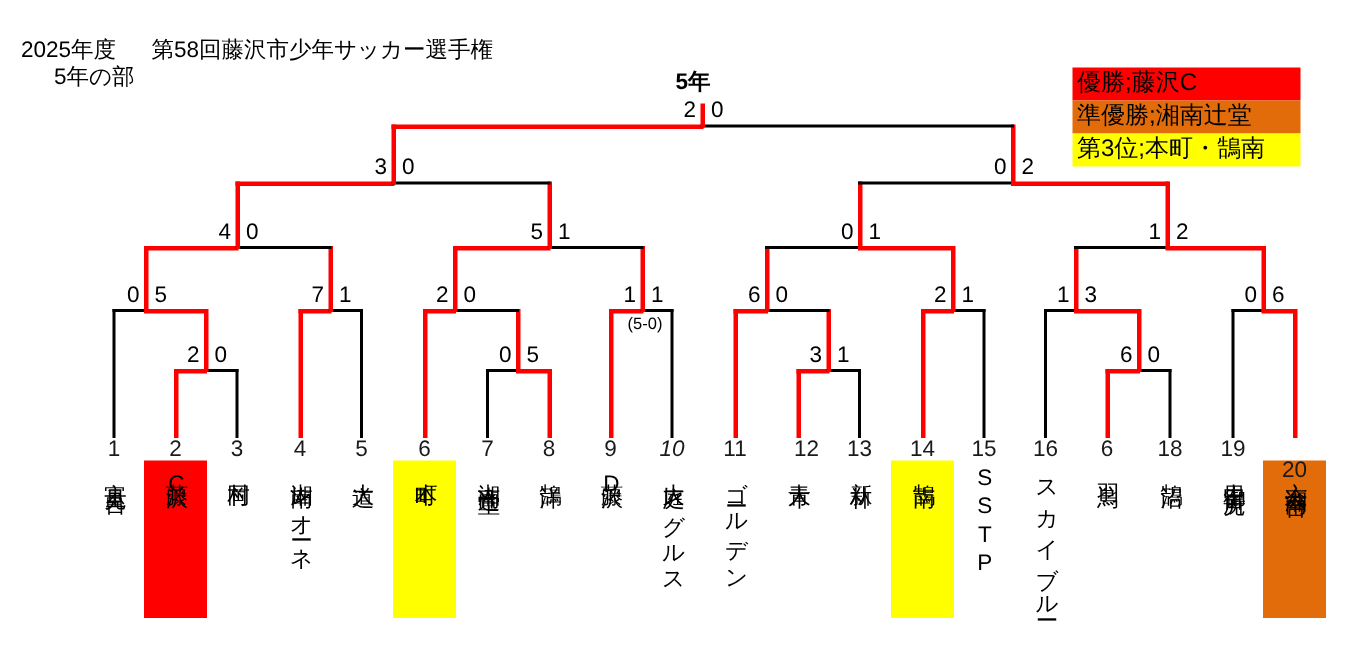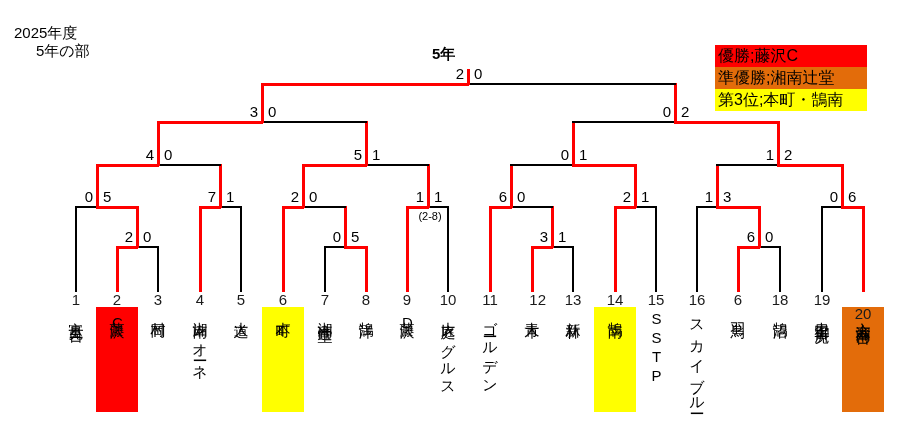--- a/index.html
+++ b/index.html
@@ -2,41 +2,42 @@
 <html><head>
 <meta charset="utf-8">
 <style>
   html,body{margin:0;padding:0;background:#ffffff;}
   .stage{
     position:relative;width:908px;height:439px;background:#ffffff;overflow:hidden;
     font-family:"Liberation Sans","DejaVu Sans",sans-serif;color:#000;
   }
   .abs{position:absolute;}
   .title-line{font-size:15px;white-space:nowrap;}
-  .final-header{font-size:15px;font-weight:bold;text-align:left;}
+  .final-header{font-size:15px;font-weight:bold;text-align:center;}
   .legend{width:152px;}
   .legend-row{height:22px;line-height:22px;font-size:16px;padding-left:3px;white-space:nowrap;overflow:hidden;}
   .hline,.vline{position:absolute;}
   .score{position:absolute;font-size:15px;line-height:15px;white-space:nowrap;}
   .score-left{text-align:right;}
   .score-right{text-align:left;}
   .pk-note{position:absolute;font-size:11px;line-height:11px;text-align:center;white-space:nowrap;}
   .team-number{position:absolute;font-size:15px;line-height:15px;text-align:center;color:#1a1a1a;}
   .team-name{
     position:absolute;writing-mode:vertical-rl;text-orientation:upright;
     font-size:15px;line-height:16px;letter-spacing:2px;white-space:nowrap;
   }
   .team-highlight{position:absolute;width:42px;height:105px;}
 </style>
 </head>
 <body>
 
 <div class="stage">
 
   <div class="abs title-line" style="left:14px;top:24px;">2025年度</div>
+  <div class="abs title-line" style="left:101px;top:24px;">第58回藤沢市少年サッカー選手権</div>
   <div class="abs title-line" style="left:36px;top:42px;">5年の部</div>
 
   <div class="abs final-header" style="left:432px;top:45px;width:60px;">5年</div>
 
   <div class="abs legend" style="left:715px;top:45px;">
       <div class="legend-row" style="background: rgb(255, 0, 0);">優勝;藤沢C</div>
       <div class="legend-row" style="background: rgb(227, 108, 10);">準優勝;湘南辻堂</div>
       <div class="legend-row" style="background: rgb(255, 255, 0);">第3位;本町・鵠南</div>
     </div>
 
@@ -88,21 +89,21 @@
       <div class="vline" style="left: 282px; top: 206px; width: 3px; height: 86px; background: rgb(255, 0, 0);"></div>
       <div class="score score-left" style="left: 269px; top: 189px; width: 30px;">2</div>
       <div class="score score-right" style="left: 309px; top: 189px; width: 30px;">0</div>
       <div class="hline" style="left: 406px; top: 206px; width: 23px; height: 3px; background: rgb(255, 0, 0);"></div>
       <div class="hline" style="left: 427px; top: 206px; width: 22px; height: 2px; background: rgb(0, 0, 0);"></div>
       <div class="vline" style="left: 427px; top: 164px; width: 3px; height: 44px; background: rgb(255, 0, 0);"></div>
       <div class="vline" style="left: 406px; top: 206px; width: 3px; height: 86px; background: rgb(255, 0, 0);"></div>
       <div class="vline" style="left: 447px; top: 206px; width: 2px; height: 86px; background: rgb(0, 0, 0);"></div>
       <div class="score score-left" style="left: 394px; top: 189px; width: 30px;">1</div>
       <div class="score score-right" style="left: 434px; top: 189px; width: 30px;">1</div>
-      <div class="pk-note" style="left: 403px; top: 211px; width: 54px;">(2-8)</div>
+      <div class="pk-note" style="left: 403px; top: 211px; width: 54px;">(5-0)</div>
       <div class="hline" style="left: 489px; top: 206px; width: 23px; height: 3px; background: rgb(255, 0, 0);"></div>
       <div class="hline" style="left: 510px; top: 206px; width: 43px; height: 2px; background: rgb(0, 0, 0);"></div>
       <div class="vline" style="left: 510px; top: 164px; width: 3px; height: 44px; background: rgb(255, 0, 0);"></div>
       <div class="vline" style="left: 489px; top: 206px; width: 3px; height: 86px; background: rgb(255, 0, 0);"></div>
       <div class="score score-left" style="left: 477px; top: 189px; width: 30px;">6</div>
       <div class="score score-right" style="left: 517px; top: 189px; width: 30px;">0</div>
       <div class="hline" style="left: 614px; top: 206px; width: 22px; height: 3px; background: rgb(255, 0, 0);"></div>
       <div class="hline" style="left: 634px; top: 206px; width: 23px; height: 2px; background: rgb(0, 0, 0);"></div>
       <div class="vline" style="left: 634px; top: 164px; width: 3px; height: 44px; background: rgb(255, 0, 0);"></div>
       <div class="vline" style="left: 614px; top: 206px; width: 3px; height: 86px; background: rgb(255, 0, 0);"></div>
@@ -173,21 +174,21 @@
       <div class="team-name" style="left: 233px; top: 310px; height: 110px;">大道</div>
       <div class="team-highlight" style="left: 262px; top: 307px; background: rgb(255, 255, 0);"></div>
       <div class="team-number" style="left: 269px; top: 292px; width: 28px;">6</div>
       <div class="team-name" style="left: 275px; top: 310px; height: 110px;">本町</div>
       <div class="team-number" style="left: 311px; top: 292px; width: 28px;">7</div>
       <div class="team-name" style="left: 317px; top: 310px; height: 110px;">湘南辻堂</div>
       <div class="team-number" style="left: 352px; top: 292px; width: 28px;">8</div>
       <div class="team-name" style="left: 358px; top: 310px; height: 110px;">鵠洋</div>
       <div class="team-number" style="left: 393px; top: 292px; width: 28px;">9</div>
       <div class="team-name" style="left: 399px; top: 310px; height: 110px;">藤沢D</div>
-      <div class="team-number" style="left: 434px; top: 292px; width: 28px;">10</div>
+      <div class="team-number" style="left: 434px; top: 292px; width: 28px; font-style: italic;">10</div>
       <div class="team-name" style="left: 440px; top: 310px; height: 110px;">大庭レグルス</div>
       <div class="team-number" style="left: 476px; top: 292px; width: 28px;">11</div>
       <div class="team-name" style="left: 482px; top: 310px; height: 110px;">ゴールデン</div>
       <div class="team-number" style="left: 518px; top: 292px; width: 28px; text-align: right;">12</div>
       <div class="team-name" style="left: 524px; top: 310px; height: 110px;">青木</div>
       <div class="team-number" style="left: 559px; top: 292px; width: 28px;">13</div>
       <div class="team-name" style="left: 565px; top: 310px; height: 110px;">新林</div>
       <div class="team-highlight" style="left: 594px; top: 307px; background: rgb(255, 255, 0);"></div>
       <div class="team-number" style="left: 601px; top: 292px; width: 28px;">14</div>
       <div class="team-name" style="left: 607px; top: 310px; height: 110px;">鵠南</div>

